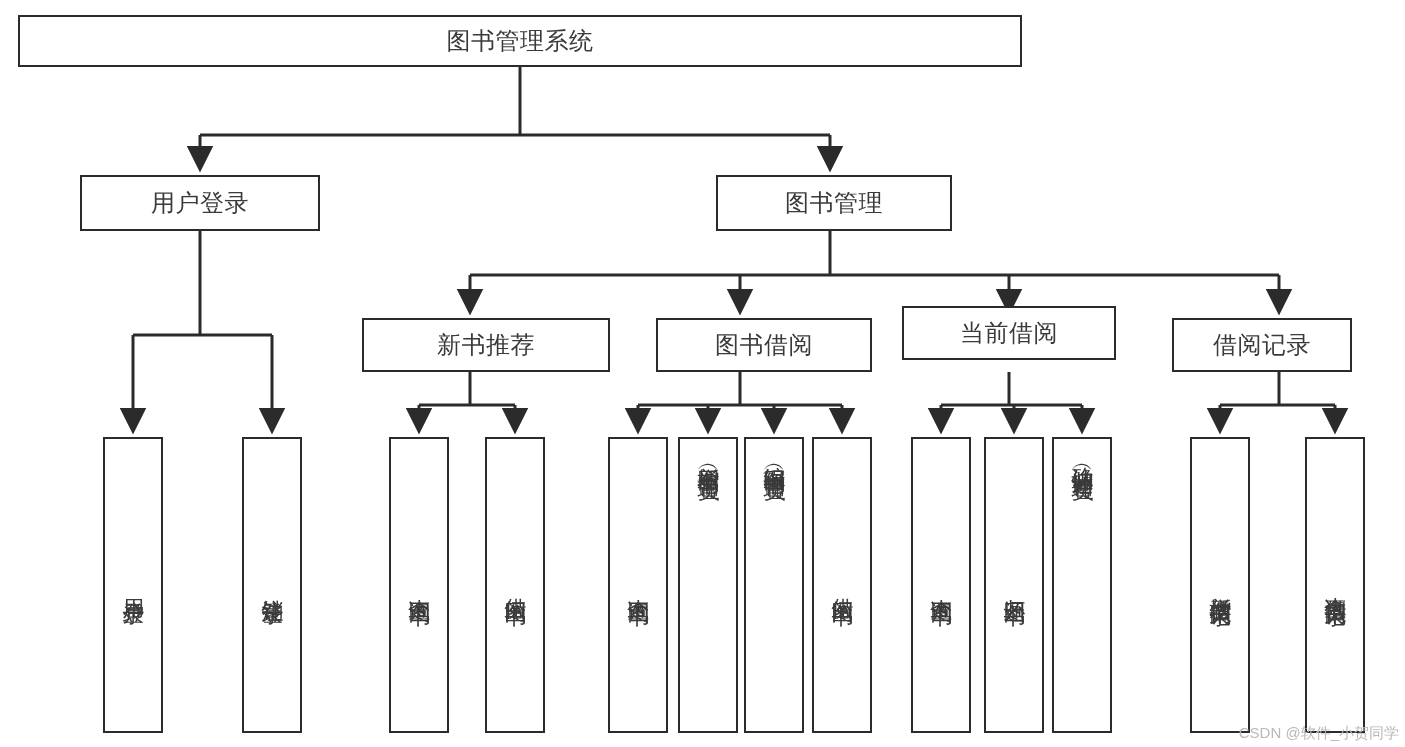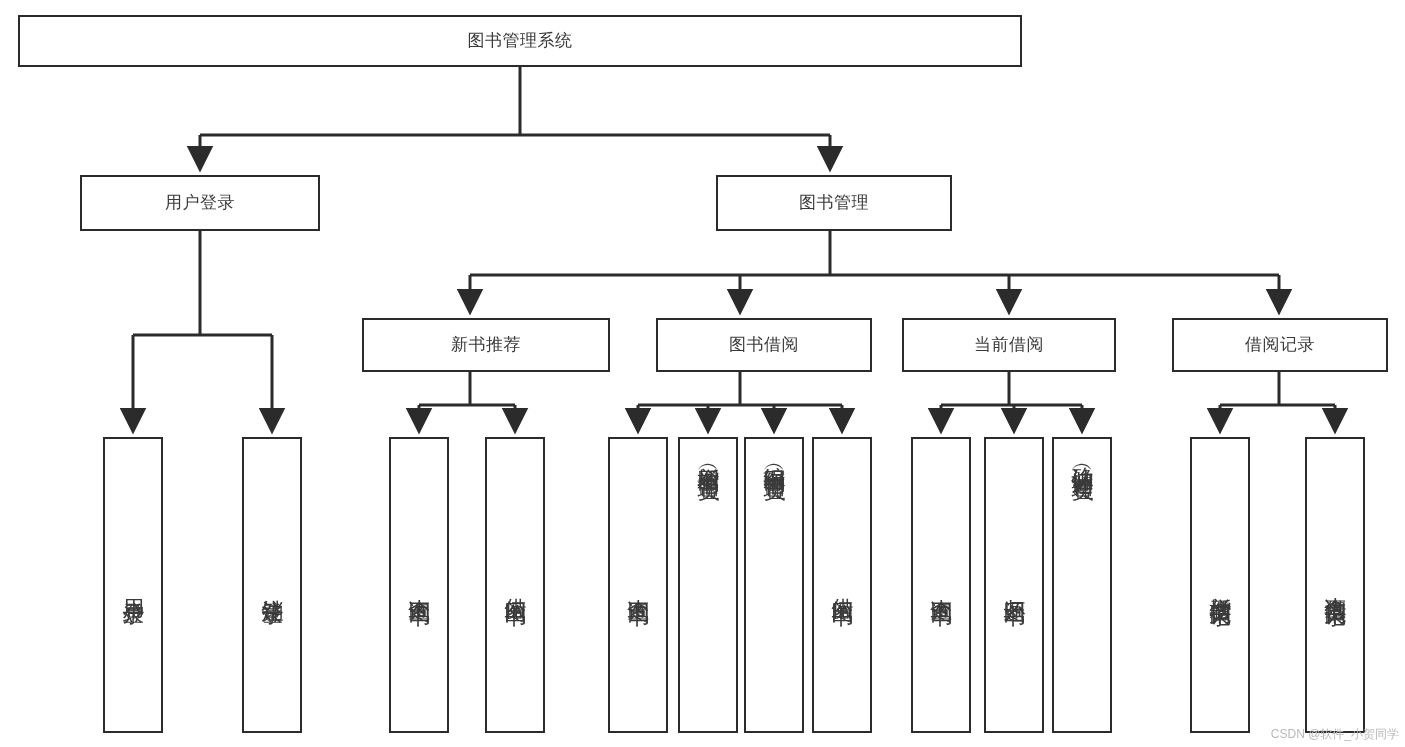--- a/index.html
+++ b/index.html
@@ -37,21 +37,21 @@
     color: #3a3a3a;
     z-index: 2;
   }
   .node .lbl {
     display: block;
     text-align: center;
     line-height: 1.02;
     letter-spacing: 0.5px;
   }
   .node.h .lbl {
-    font-size: 17px;
+    font-size: 24px;
     white-space: nowrap;
   }
   .node.v {
     align-items: flex-start;
     padding-top: 10px;
   }
   .node.v .lbl {
     writing-mode: vertical-rl;
     text-orientation: upright;
     font-size: 22px;
@@ -60,21 +60,21 @@
     white-space: nowrap;
   }
   .node.v.mid {
     align-items: center;
     padding-top: 0;
   }
   .watermark {
     position: absolute;
     right: 6px;
     bottom: 4px;
-    font-size: 12px;
+    font-size: 15px;
     color: #b9b9b9;
     z-index: 5;
     white-space: nowrap;
     font-family: "Liberation Sans", "DejaVu Sans", sans-serif;
     margin-left: 32px;
   }
 </style>
 </head>
 <body>
 
@@ -140,24 +140,24 @@
   <div class="node h" style="left:716px; top:175px; width:236px; height:56px;">
     <span class="lbl">图书管理</span>
   </div>
 
   <div class="node h" style="left:362px; top:318px; width:248px; height:54px;">
     <span class="lbl">新书推荐</span>
   </div>
   <div class="node h" style="left:656px; top:318px; width:216px; height:54px;">
     <span class="lbl">图书借阅</span>
   </div>
-  <div class="node h" style="left:902px; top:318px; width:214px; height:54px;">
+  <div class="node h" style="left:902px; top:306px; width:214px; height:54px;">
     <span class="lbl">当前借阅</span>
   </div>
-  <div class="node h" style="left:1172px; top:318px; width:216px; height:54px;">
+  <div class="node h" style="left:1172px; top:318px; width:180px; height:54px;">
     <span class="lbl">借阅记录</span>
   </div>
 
   <div class="node v mid" style="left:103px; top:437px; width:60px; height:296px;">
     <span class="lbl">用户登录</span>
   </div>
   <div class="node v mid" style="left:242px; top:437px; width:60px; height:296px;">
     <span class="lbl">注销登录</span>
   </div>
 

